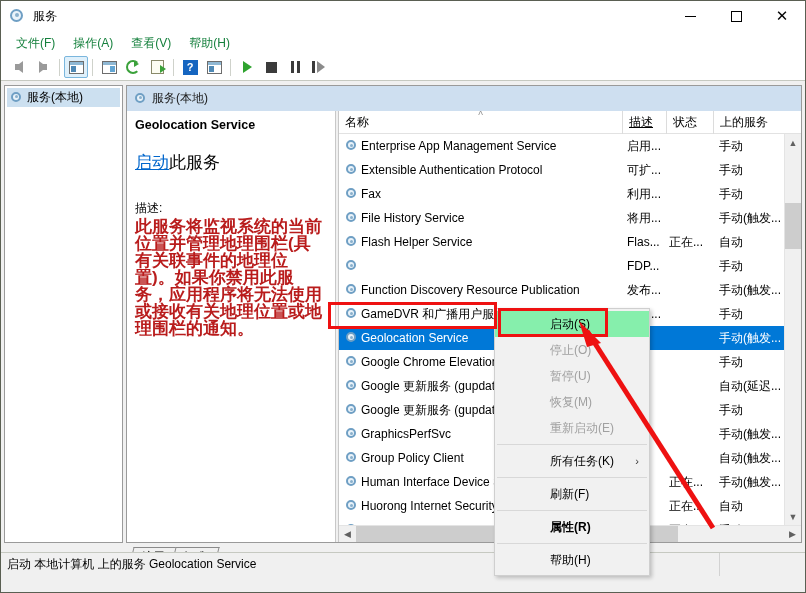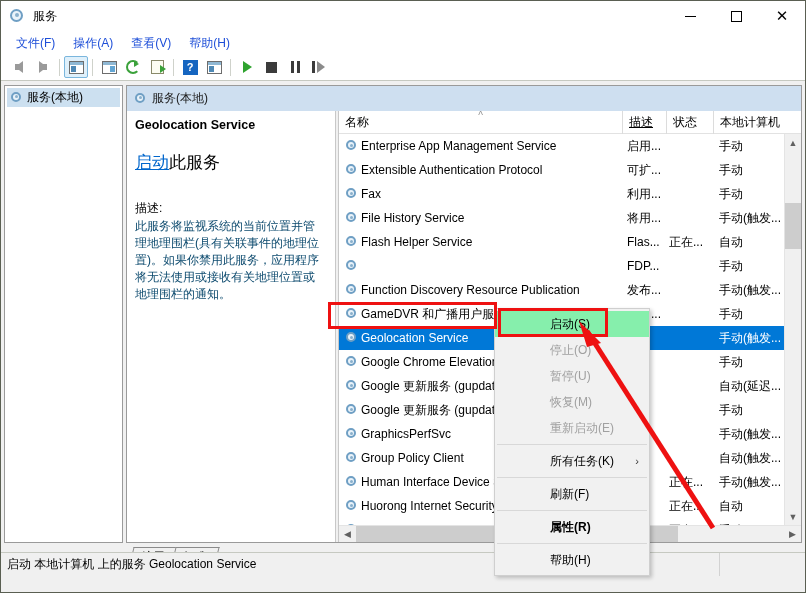--- a/index.html
+++ b/index.html
@@ -75,21 +75,21 @@
   .menubar {
     height: 22px;
     background: #ffffff;
     display: flex;
     align-items: center;
     padding-left: 6px;
   }
   .menu-item {
     padding: 2px 9px;
     font-size: 12px;
-    color: #1d4ed8;
+    color: #15803d;
     line-height: 16px;
   }
 
   
   .toolbar {
     height: 27px;
     background: #ffffff;
     display: flex;
     align-items: center;
     padding-left: 6px;
@@ -271,21 +271,21 @@
   }
   .desc-title {
     font-size: 12.5px; font-weight: bold; color: #000;
     margin-bottom: 19px;
   }
   .desc-action { font-size: 17px; margin-bottom: 26px; }
   .desc-action a {
     color: #0066cc; text-decoration: underline; cursor: pointer;
   }
   .desc-label { font-size: 12px; color: #000; margin-bottom: 1px; }
-  .desc-body { font-size: 12px; color: #0c4a6e; line-height: 17px; }
+  .desc-body { font-size: 17px; color: #b91c1c; line-height: 17px; font-weight: bold; }
 
   .vsplit {
     width: 4px; flex: none;
     background: #f0f0f0;
     border-left: 1px solid #c8c8c8;
     border-right: 1px solid #c8c8c8;
   }
 
   
   .list-col {
@@ -588,21 +588,21 @@
 
         <div class="list-col">
 
           <div class="lv-header">
             <div class="lv-th c-name">
               <span>名称</span>
               <span class="sort-caret">^</span>
             </div>
             <div class="lv-th c-desc">描述</div>
             <div class="lv-th c-status">状态</div>
-            <div class="lv-th c-start">本地计算机</div>
+            <div class="lv-th c-start">上的服务</div>
             <div style="width:17px;flex:none;"></div>
           </div>
 
           <div class="lv-rows">
             <div id="rows-container" style="position:absolute;left:0;right:17px;top:0;">
                 <div class="row">
                   <div class="cell-name">
                     <span><span class="gear sm" style="display:inline-block"></span></span>
                     <span class="txt">Enterprise App Management Service</span>
                   </div>

